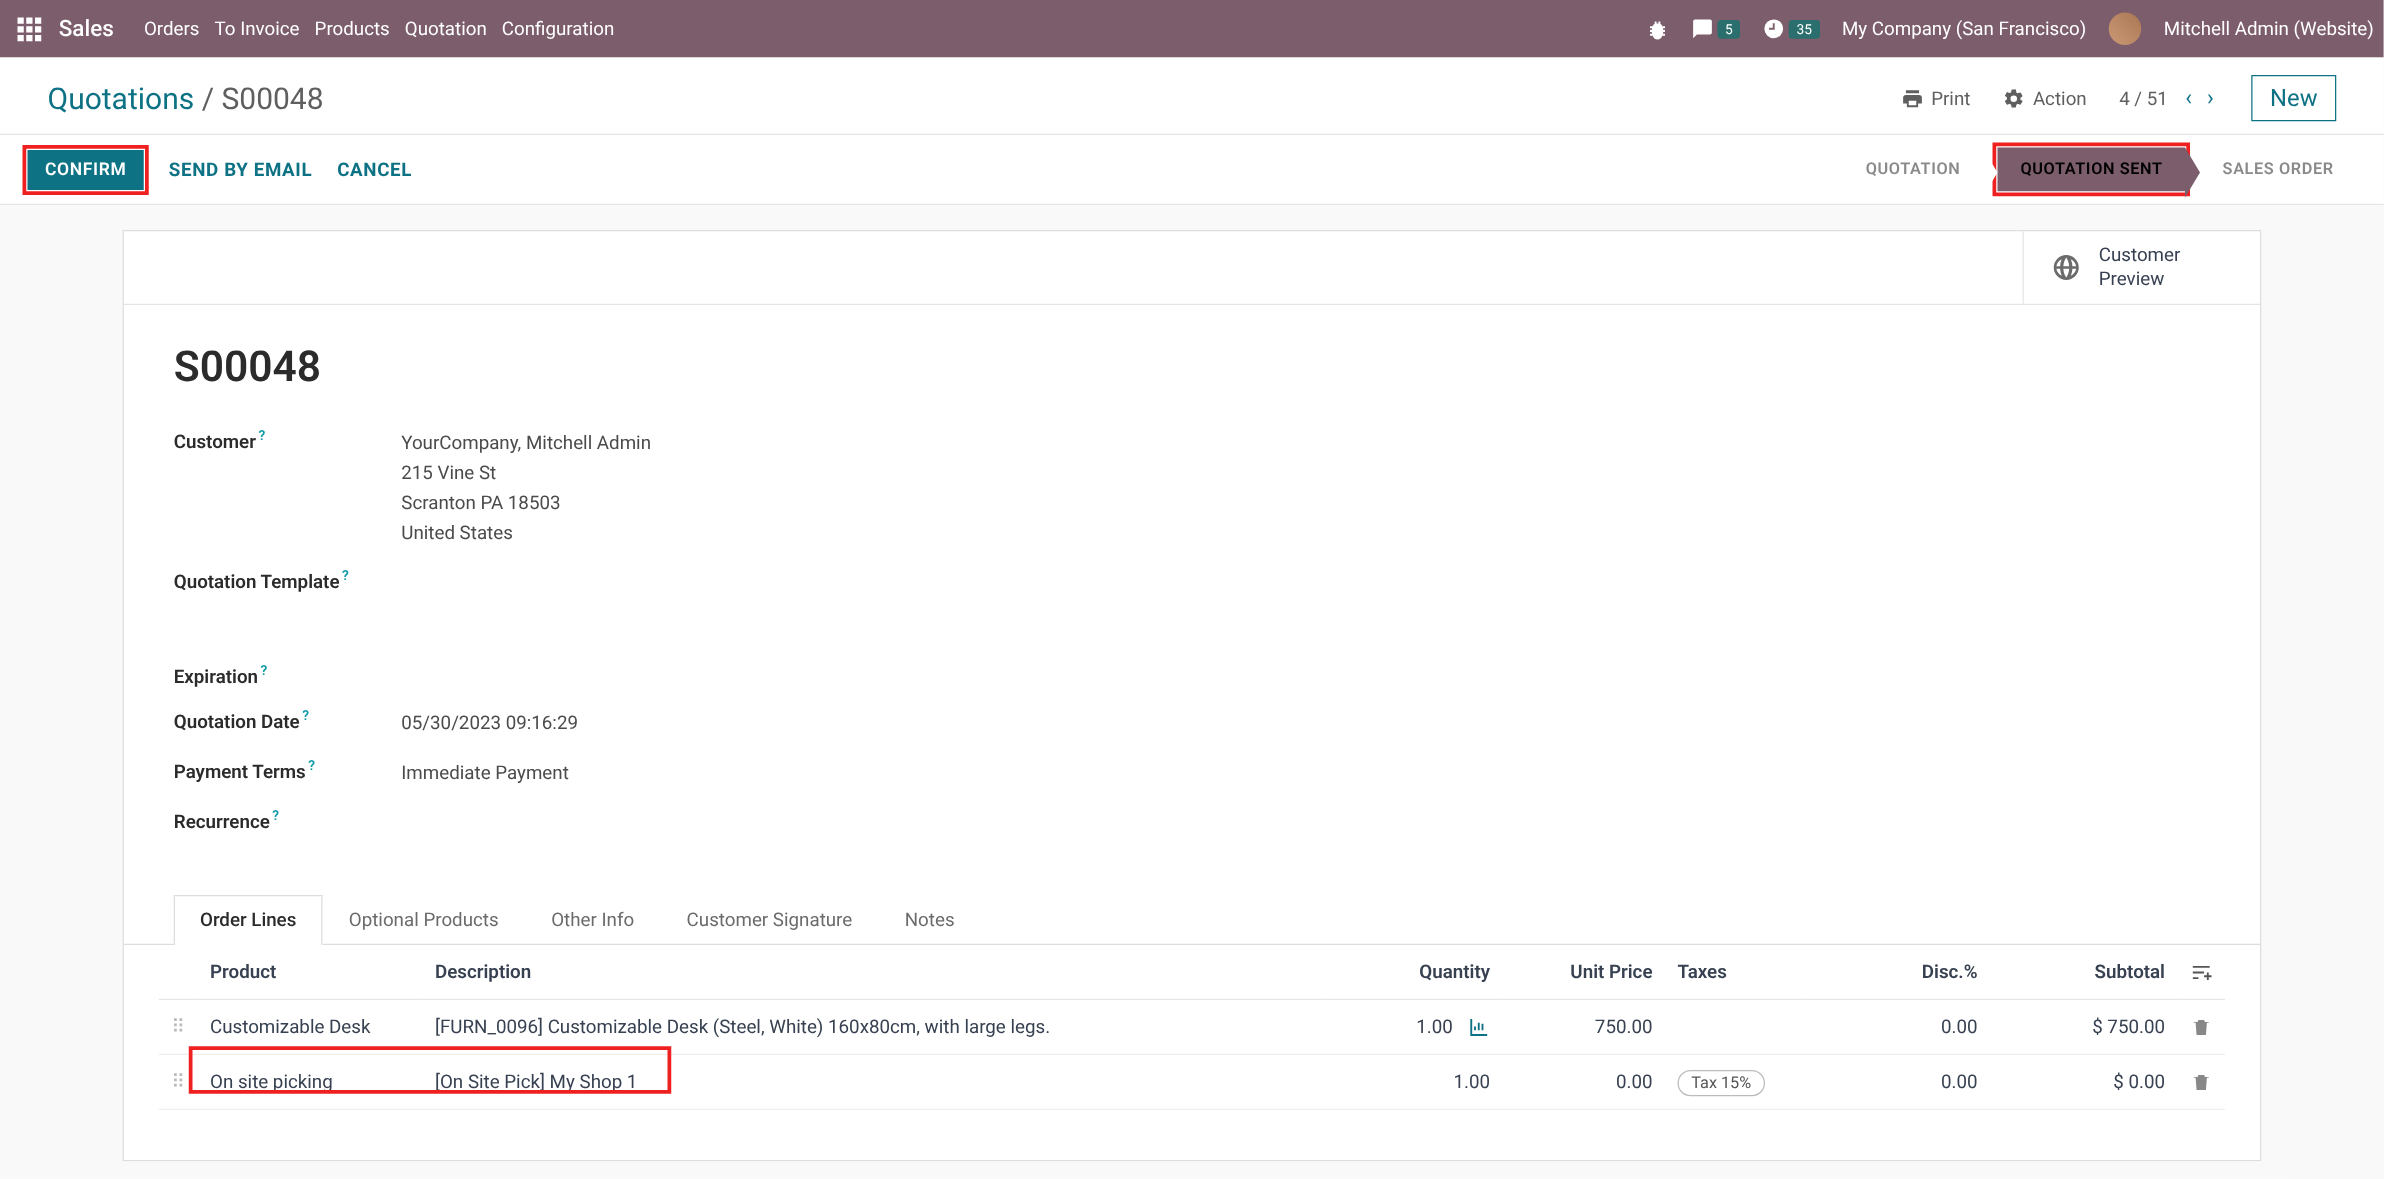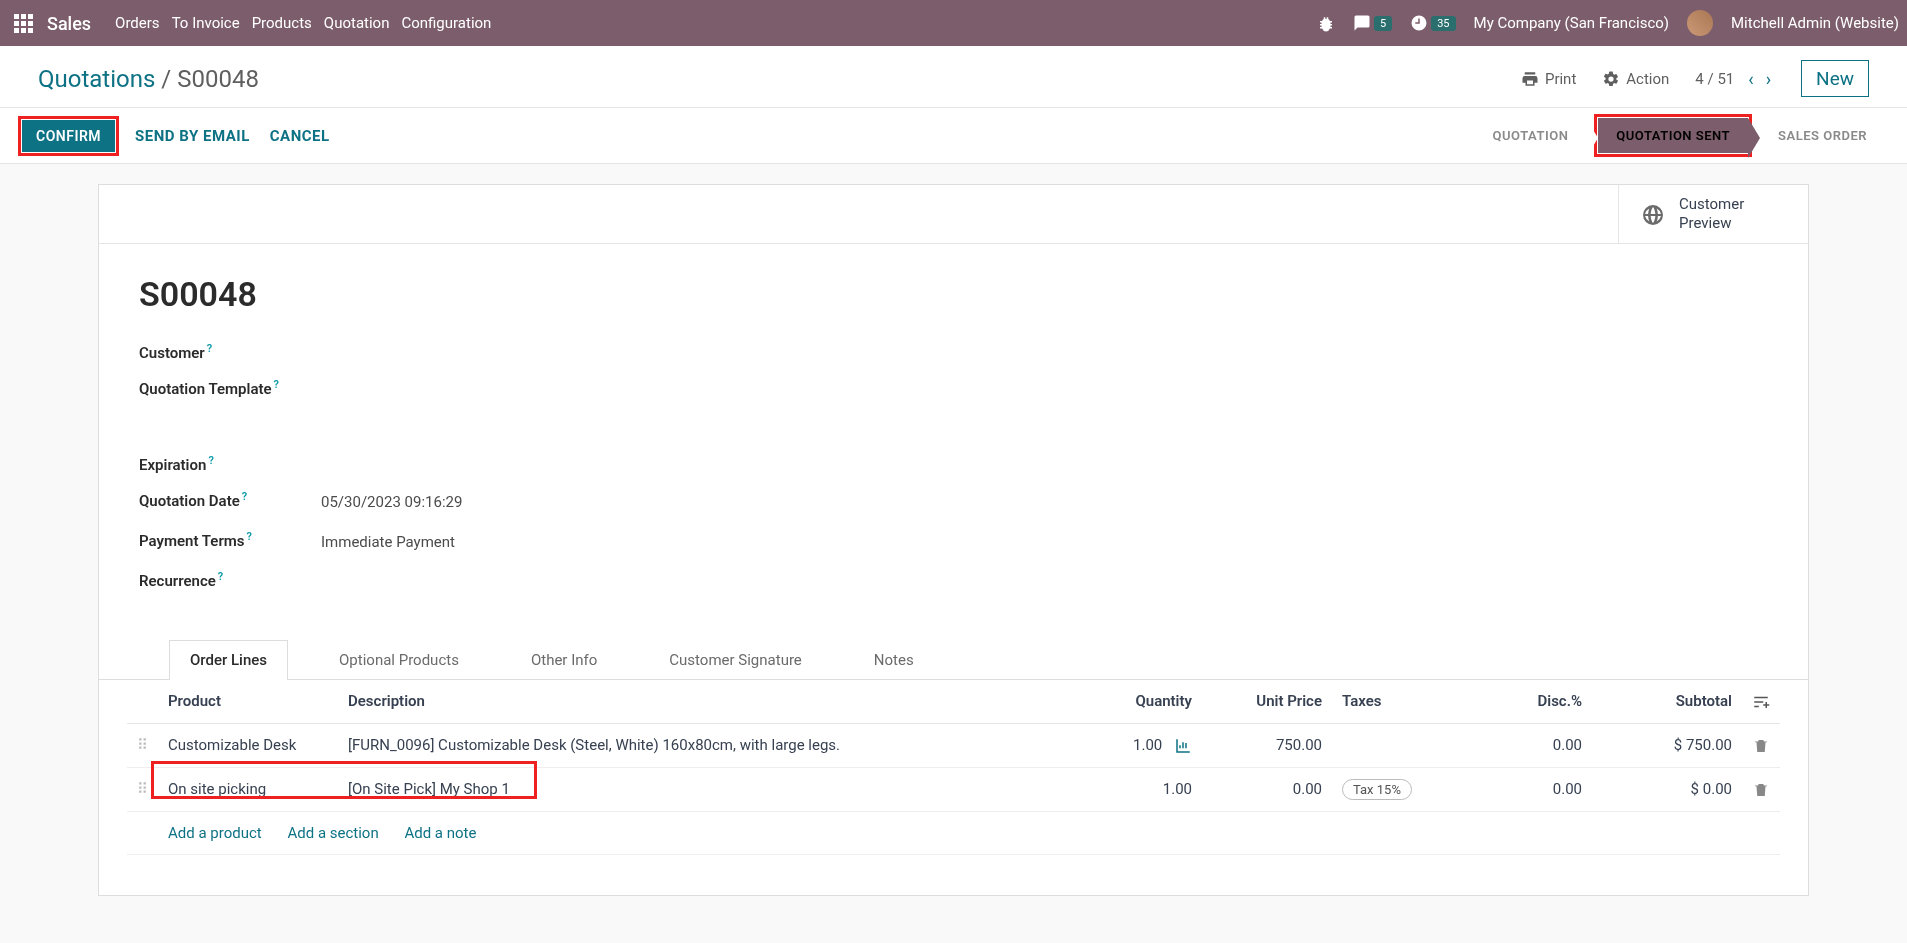--- a/index.html
+++ b/index.html
@@ -40,21 +40,21 @@
 .cust-prev .txt { font-size:15px; line-height:1.25; color:#374151; }
 .sheet-body { padding:30px 40px 20px; }
 .rec-title { font-size:34px; font-weight:600; color:#2b2b2b; margin-bottom:28px; }
 .field-cols { display:flex; gap:40px;flex-direction:column; }
 .field-col { flex:1; }
 .field-row { display:flex; margin-bottom:16px; }
 .field-label { width:182px; font-size:15px; font-weight:600; color:#2b2b2b; }
 .field-label sup { color:#0e9aa7; font-size:11px; margin-left:2px; }
 .field-val { font-size:15px; color:#4b4b4b; line-height:1.6; }
 .tabs { display:flex; border-bottom:1px solid #ddd; margin-top:14px; padding:0 40px; }
-.tab { padding:10px 20px; font-size:15px; color:#6b6b6b; cursor:pointer; border:1px solid transparent; border-bottom:none;margin-left:30px; }
+.tab { padding:10px 20px; font-size:15px; color:#6b6b6b; cursor:pointer; border:1px solid transparent; border-bottom:none; }
 .tab.active { border-color:#ddd; background:#fff; color:#2b2b2b; font-weight:500; margin-bottom:-1px; }
 table { width:100%; border-collapse:collapse; }
 thead th { text-align:left; padding:12px 10px; font-size:15px; font-weight:600; border-bottom:1px solid #e5e5e5; }
 tbody td { padding:12px 10px; font-size:15px; border-bottom:1px solid #eee; vertical-align:top; }
 .num { text-align:right; }
 .drag { color:#bbb; cursor:grab; width:24px; text-align:center; }
 .chart-icon { color:#0e7285; margin-left:8px; }
 .tax-chip { border:1px solid #bbb; border-radius:14px; padding:2px 10px; font-size:13px; color:#555;text-align:right; }
 .trash { color:#888; cursor:pointer; }
 .settings-hdr { color:#555; cursor:pointer; }
@@ -172,20 +172,26 @@
         </div>
       </div>
     </div>
 
     <div class="sheet-body">
       <div class="rec-title">S00048</div>
       <div class="field-cols">
         <div class="field-col">
           <div class="field-row">
             <div class="field-label"><span>Customer</span><sup>?</sup></div>
+            <div class="field-val">
+              <div>YourCompany, Mitchell Admin</div>
+              <div>215 Vine St</div>
+              <div>Scranton PA 18503</div>
+              <div>United States</div>
+            </div>
           </div>
           <div class="field-row">
             <div class="field-label"><span>Quotation Template</span><sup>?</sup></div>
             <div class="field-val"></div>
           </div>
         </div>
         <div class="field-col">
           <div class="field-row">
             <div class="field-label"><span>Expiration</span><sup>?</sup></div>
             <div class="field-val"></div>
@@ -267,25 +273,17 @@
             <td class="num">0.00</td>
             <td><span class="tax-chip">Tax 15%</span></td>
             <td class="num">0.00</td>
             <td class="num">$ 0.00</td>
             <td class="trash">
               <svg class="svgicon" viewBox="0 0 24 24">
                   <path d="M6 7h12l-1 13H7zM9 4h6l1 2H8zM4 6h16v1H4z"></path>
                 </svg>
             </td>
           </tr>
-          <tr>
-            <td></td>
-            <td colspan="8" class="add-links">
-              <a href="#">Add a product</a>
-              <a href="#">Add a section</a>
-              <a href="#">Add a note</a>
-            </td>
-          </tr>
         </tbody>
       </table>
     </div>
   </div>
 </div>
 
 </body></html>

